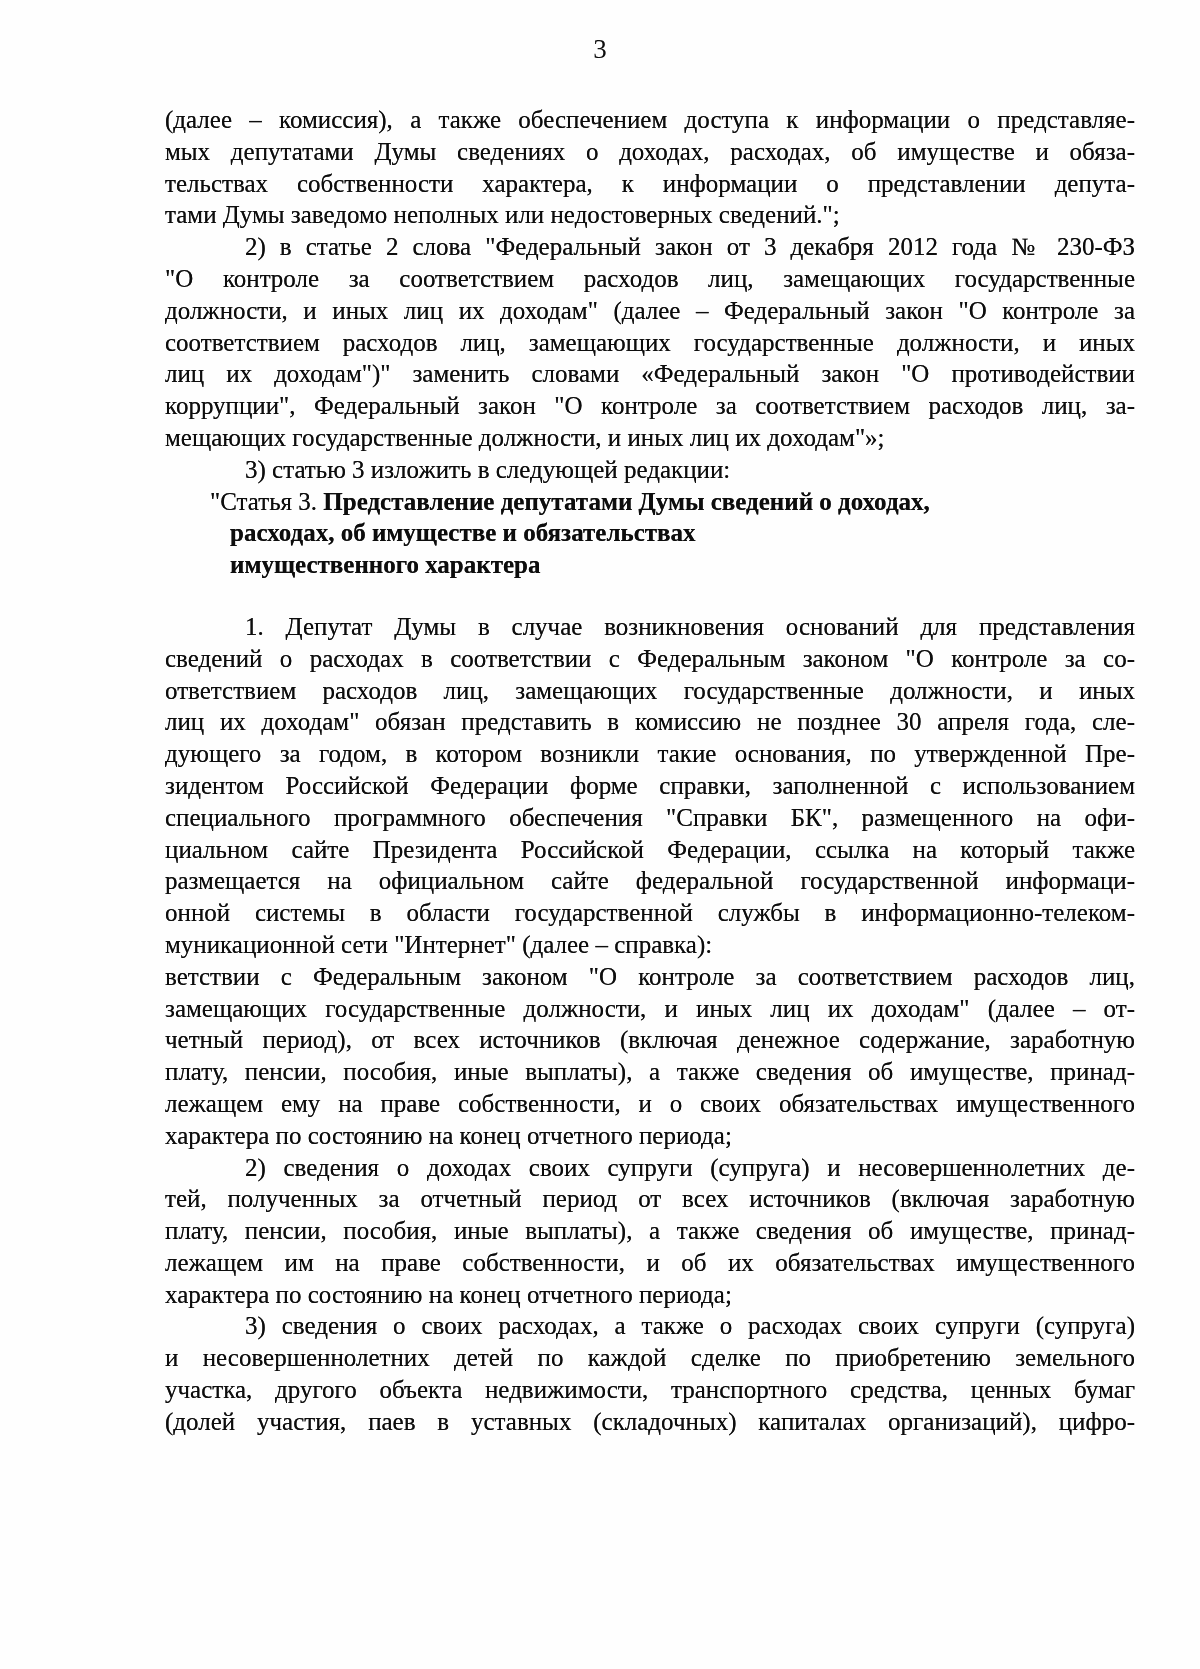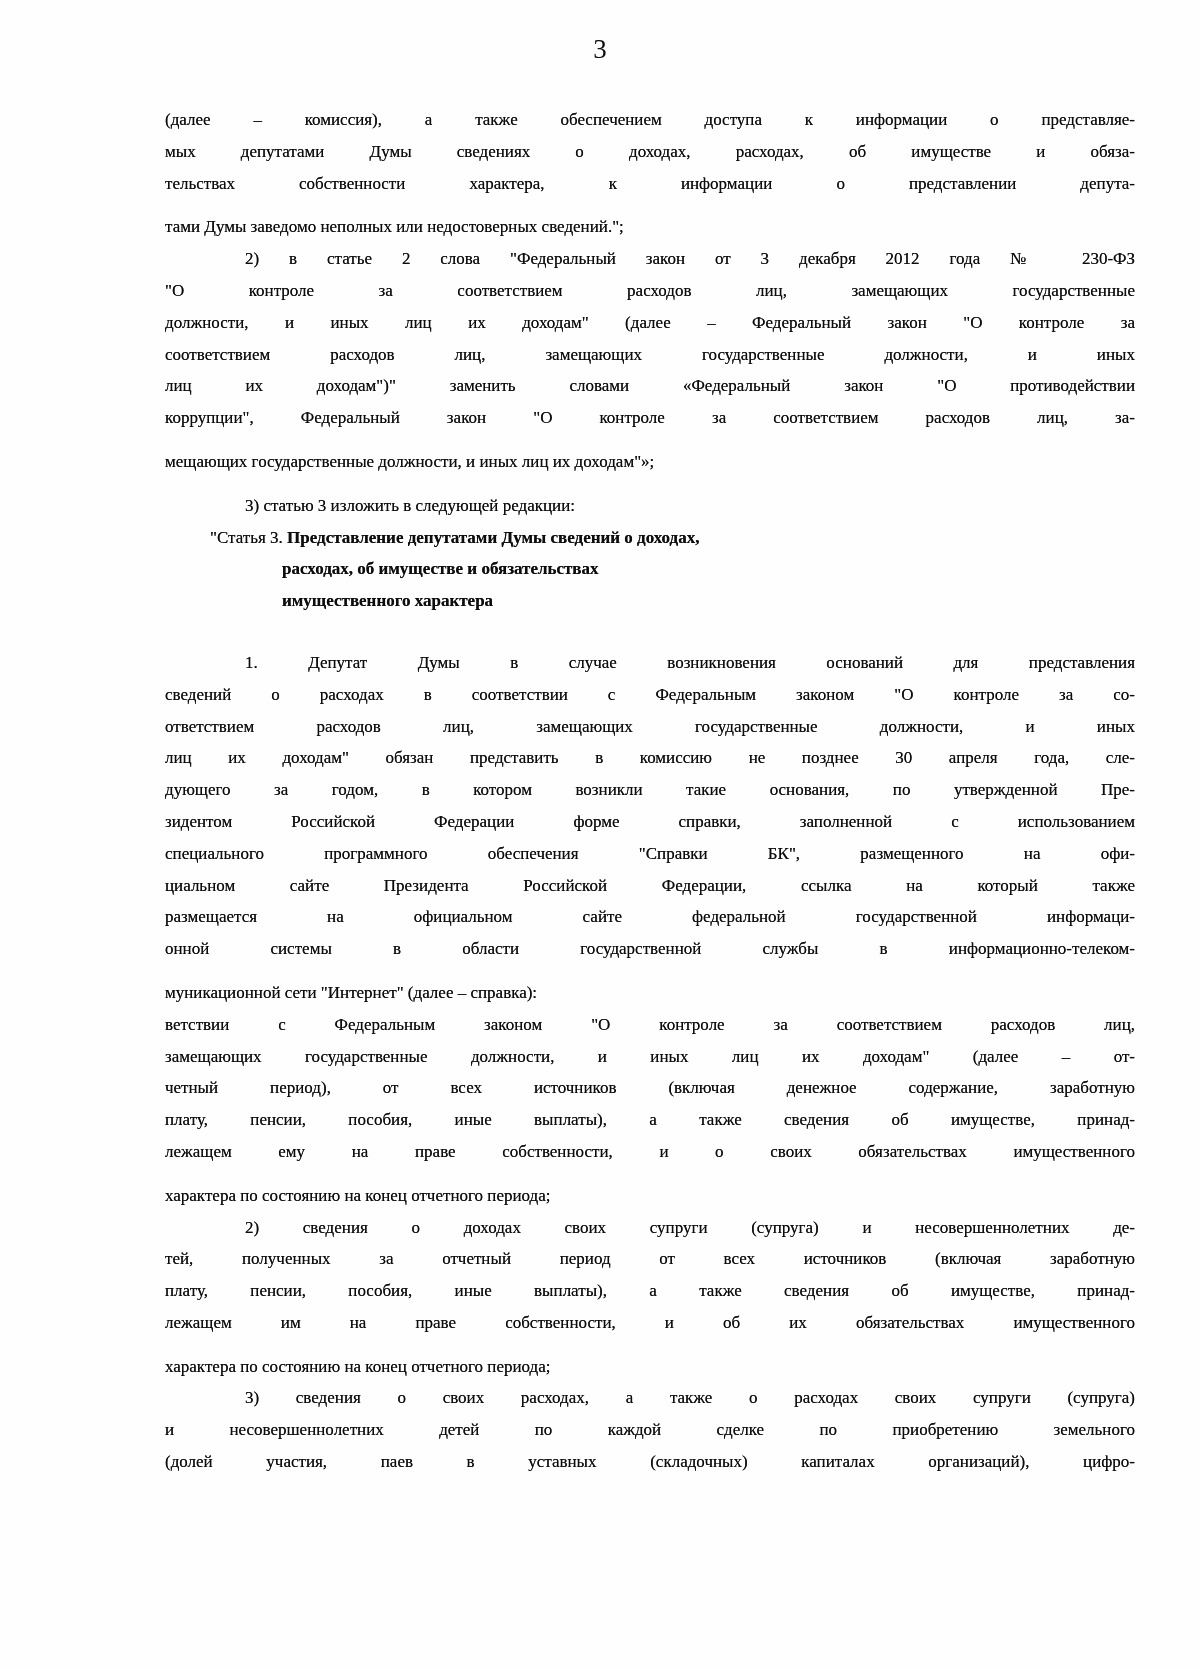--- a/index.html
+++ b/index.html
@@ -23,49 +23,48 @@
     width: 1200px;
     text-align: center;
     font-size: 27px;
     color: #0d0d0d;
   }
   .body {
     position: absolute;
     top: 104px;
     left: 165px;
     width: 970px;
-    font-size: 17px;
+    font-size: 25px;
     line-height: 31.8px;
     text-shadow: 0 0 0.5px rgba(0,0,0,0.75);
   }
   .para { margin: 0; padding: 0; }
   .ln {
     white-space: nowrap;
     text-align: justify;
     text-align-last: justify;
     height: 31.8px;
   }
   .ln.last {
     text-align-last: left;
-    margin-top: 12px;
   }
   .ln.ind { text-indent: 80px; }
   .hd1 {
     white-space: nowrap;
     text-align: left;
     text-align-last: left;
     height: 31.8px;
     margin-left: 45px;
   }
   .hd2 {
     white-space: nowrap;
     text-align: left;
     text-align-last: left;
     height: 31.8px;
-    margin-left: 117px;
+    margin-left: 65px;
     font-weight: bold;
   }
   .bold { font-weight: bold; }
   .gap { height: 30px; }
 </style>
 </head>
 <body>
 
 <div class="page">
 
@@ -131,17 +130,18 @@
       <div class="ln ind">2) сведения о доходах своих супруги (супруга) и несовершеннолетних де-</div>
       <div class="ln">тей, полученных за отчетный период от всех источников (включая заработную</div>
       <div class="ln">плату, пенсии, пособия, иные выплаты), а также сведения об имуществе, принад-</div>
       <div class="ln">лежащем им на праве собственности, и об их обязательствах имущественного</div>
       <div class="ln last">характера по состоянию на конец отчетного периода;</div>
     </div>
 
     <div class="para">
       <div class="ln ind">3) сведения о своих расходах, а также о расходах своих супруги (супруга)</div>
       <div class="ln">и несовершеннолетних детей по каждой сделке по приобретению земельного</div>
+      <div class="ln">участка, другого объекта недвижимости, транспортного средства, ценных бумаг</div>
       <div class="ln">(долей участия, паев в уставных (складочных) капиталах организаций), цифро-</div>
     </div>
 
   </div>
 </div>
 
 </body></html>

